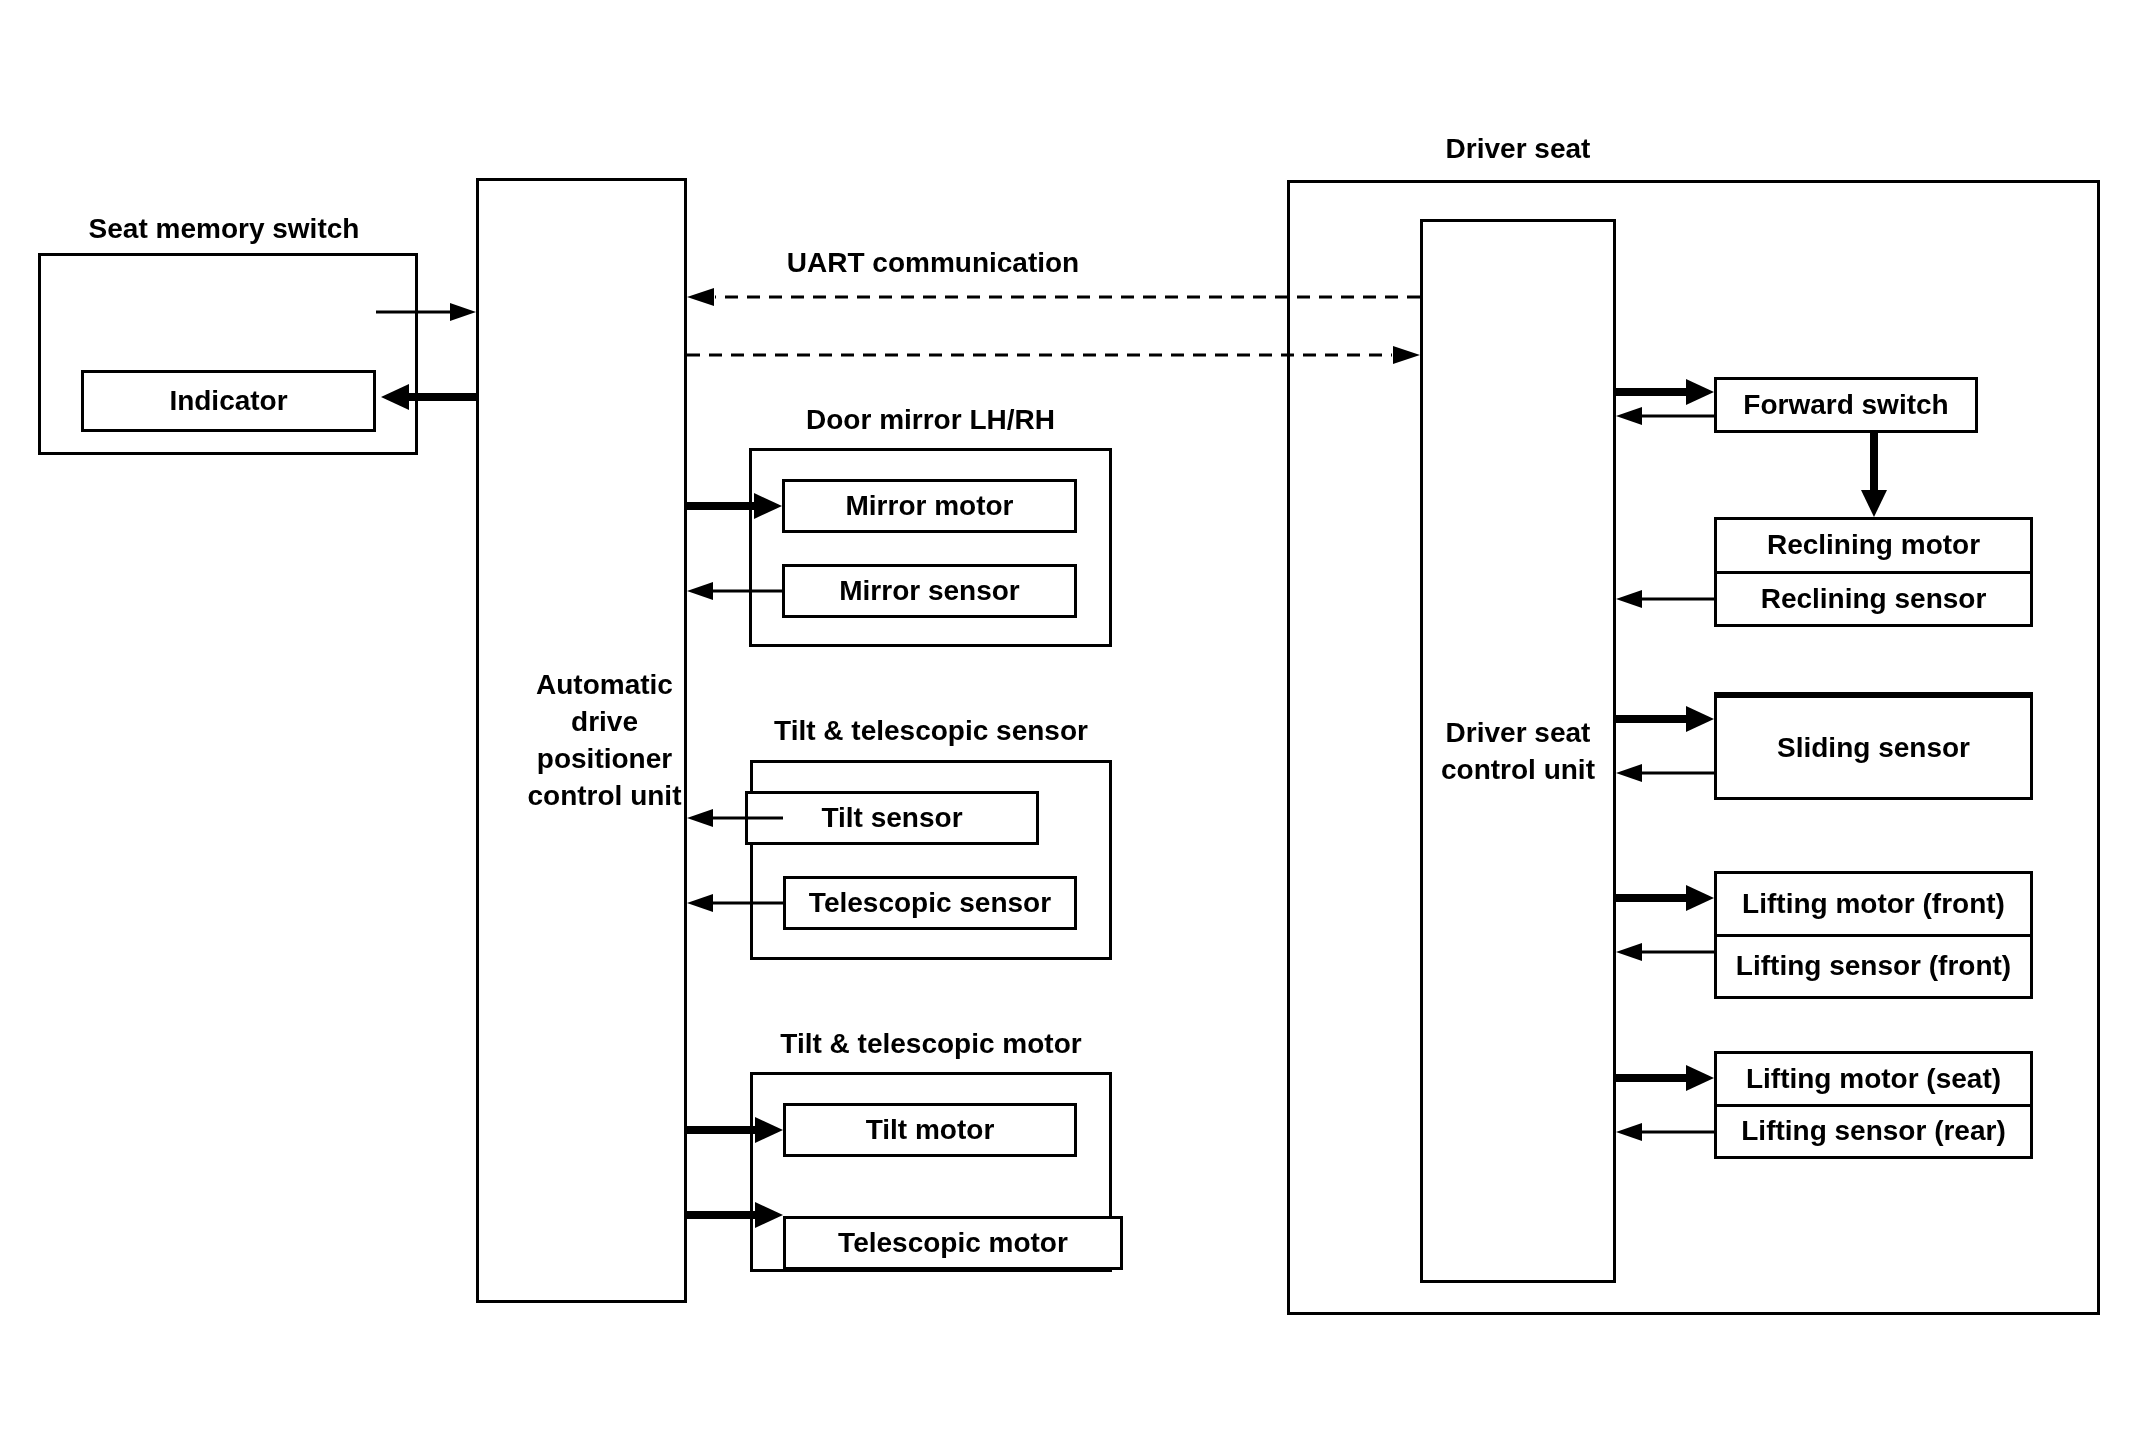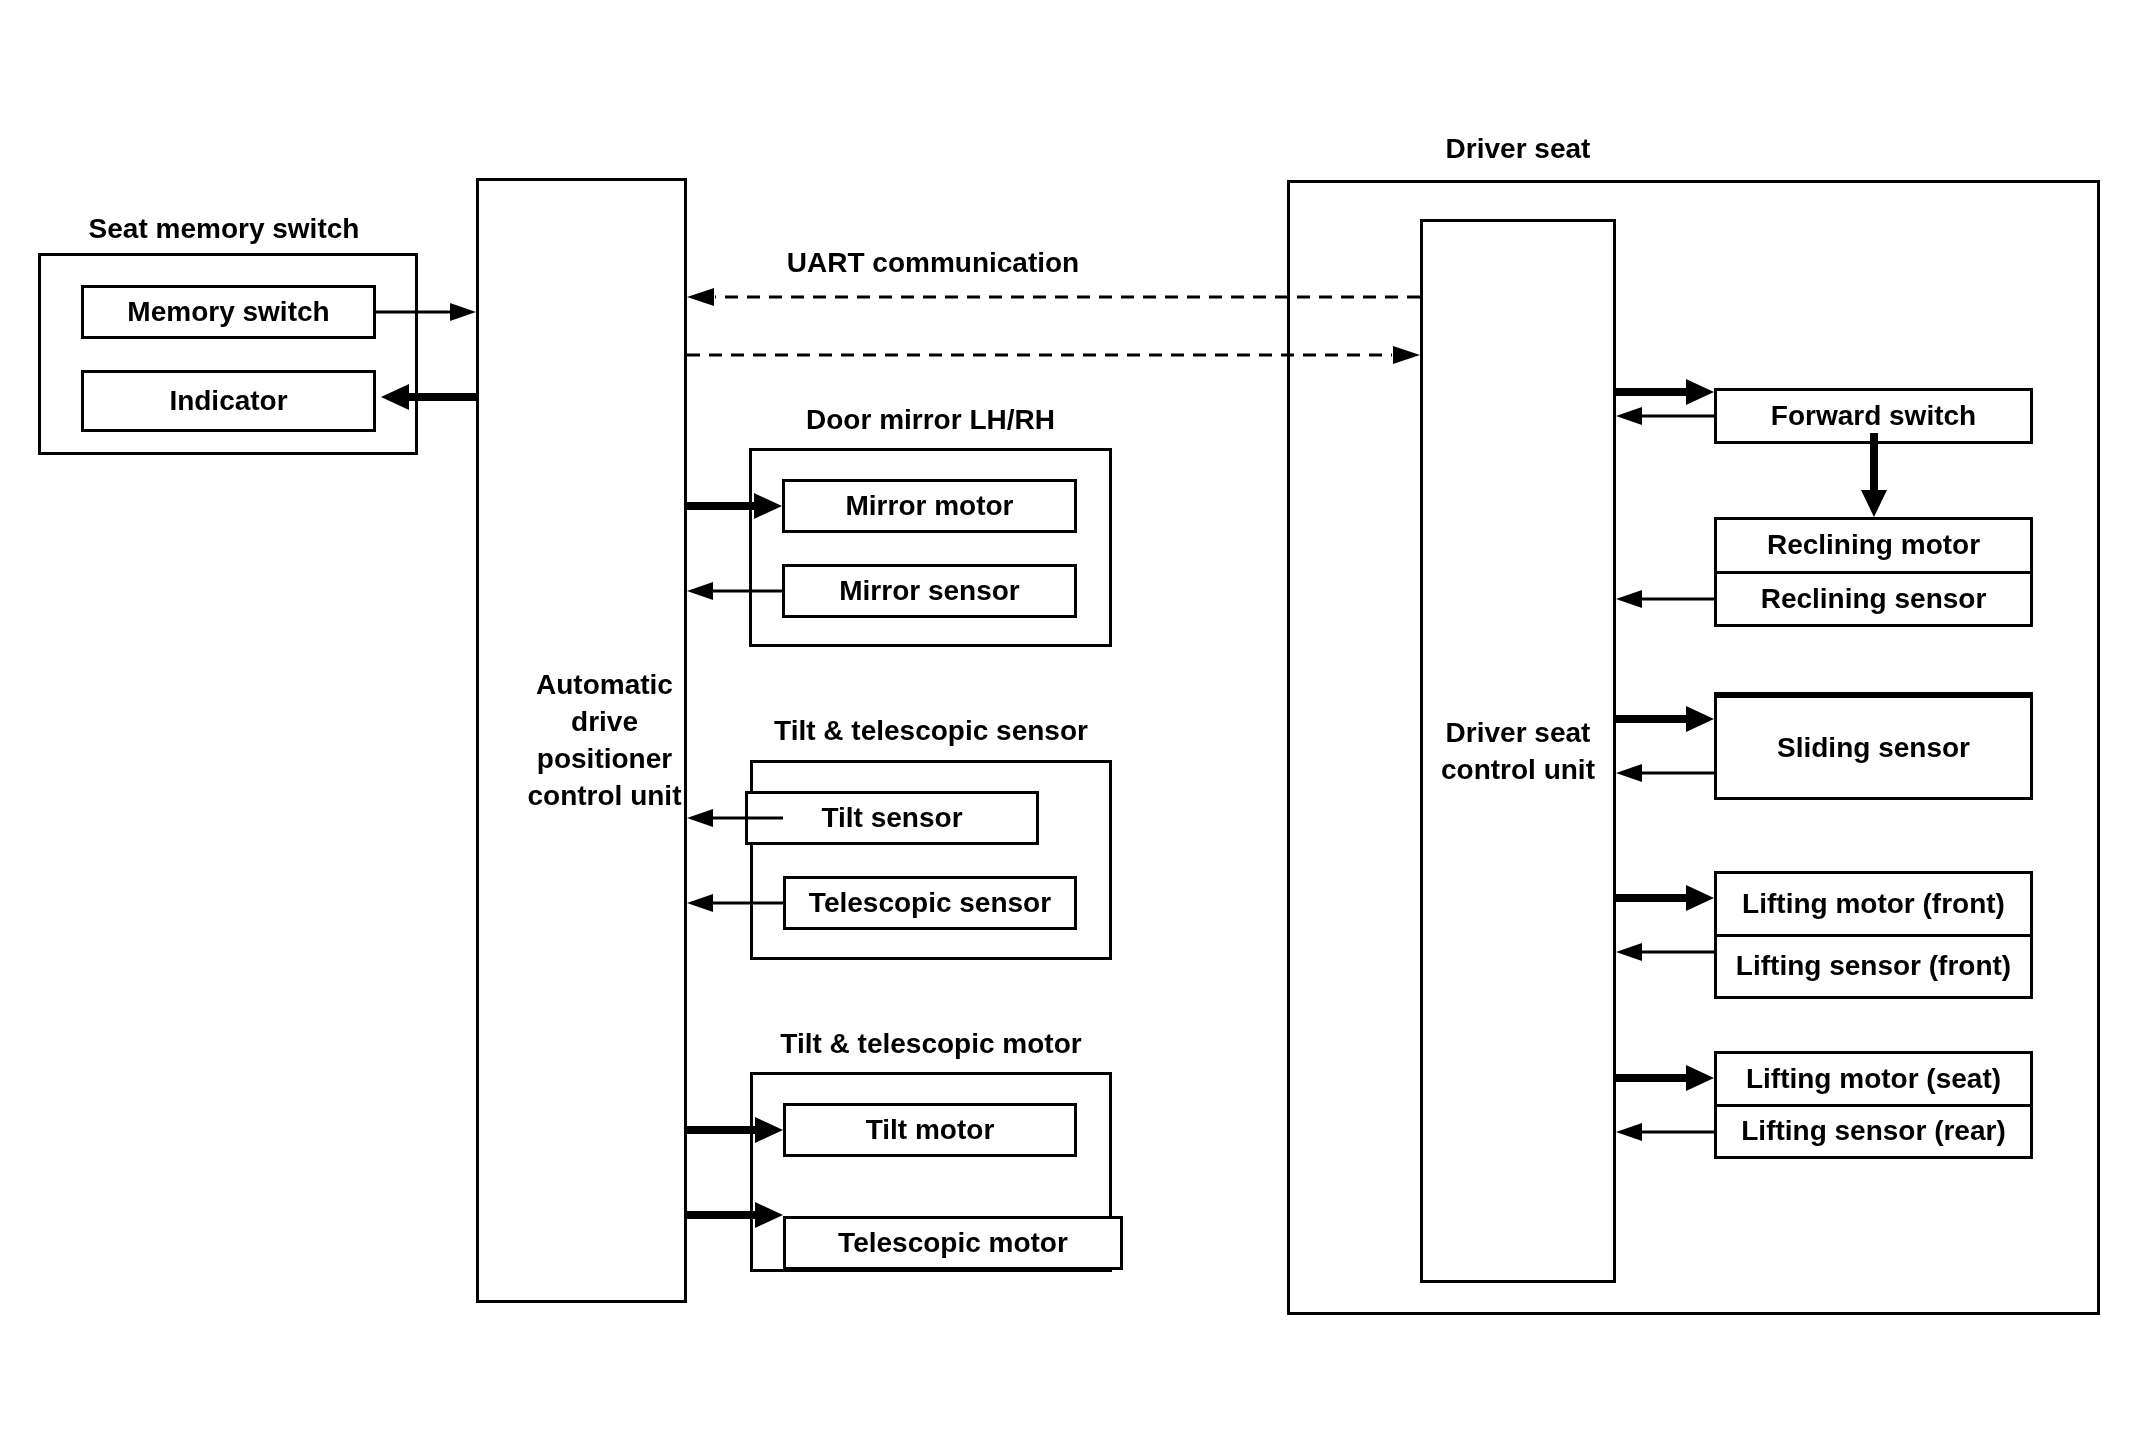--- a/index.html
+++ b/index.html
@@ -80,21 +80,20 @@
 </style>
 </head>
 <body>
 
 <div id="canvas">
 
   <div class="label" style="left:34px; top:214px; width:380px; height:30px;">Seat memory switch</div>
 
   <div class="groupbox" style="left:38px; top:253px; width:380px; height:202px;"></div>
 
-  <div class="box" style="left:81px; top:285px; width:295px; height:54px;">Memory switch</div>
 
   <div class="box" style="left:81px; top:370px; width:295px; height:62px;">Indicator</div>
 
   <div class="groupbox" style="left:476px; top:178px; width:211px; height:1125px;"></div>
 
   <div class="unit-text" style="left:499px; top:666px; width:211px;">
     <div>Automatic</div>
     <div>drive</div>
     <div>positioner</div>
     <div>control unit</div>
@@ -130,21 +129,21 @@
 
   <div class="groupbox" style="left:1287px; top:180px; width:813px; height:1135px;"></div>
 
   <div class="groupbox" style="left:1420px; top:219px; width:196px; height:1064px;"></div>
 
   <div class="unit-text" style="left:1420px; top:714px; width:196px;">
     <div>Driver seat</div>
     <div>control unit</div>
   </div>
 
-  <div class="box" style="left:1714px; top:377px; width:319px; height:56px;margin-top:11px;">Forward switch</div>
+  <div class="box" style="left:1714px; top:377px; width:264px; height:56px;">Forward switch</div>
 
   <div class="pair" style="left:1714px; top:517px; width:319px; height:110px;">
     <div class="half">Reclining motor</div>
     <div class="half second">Reclining sensor</div>
   </div>
 
   <div class="pair" style="left:1714px; top:692px; width:319px; height:108px;">
     <div class="half second">Sliding sensor</div>
   </div>
 

